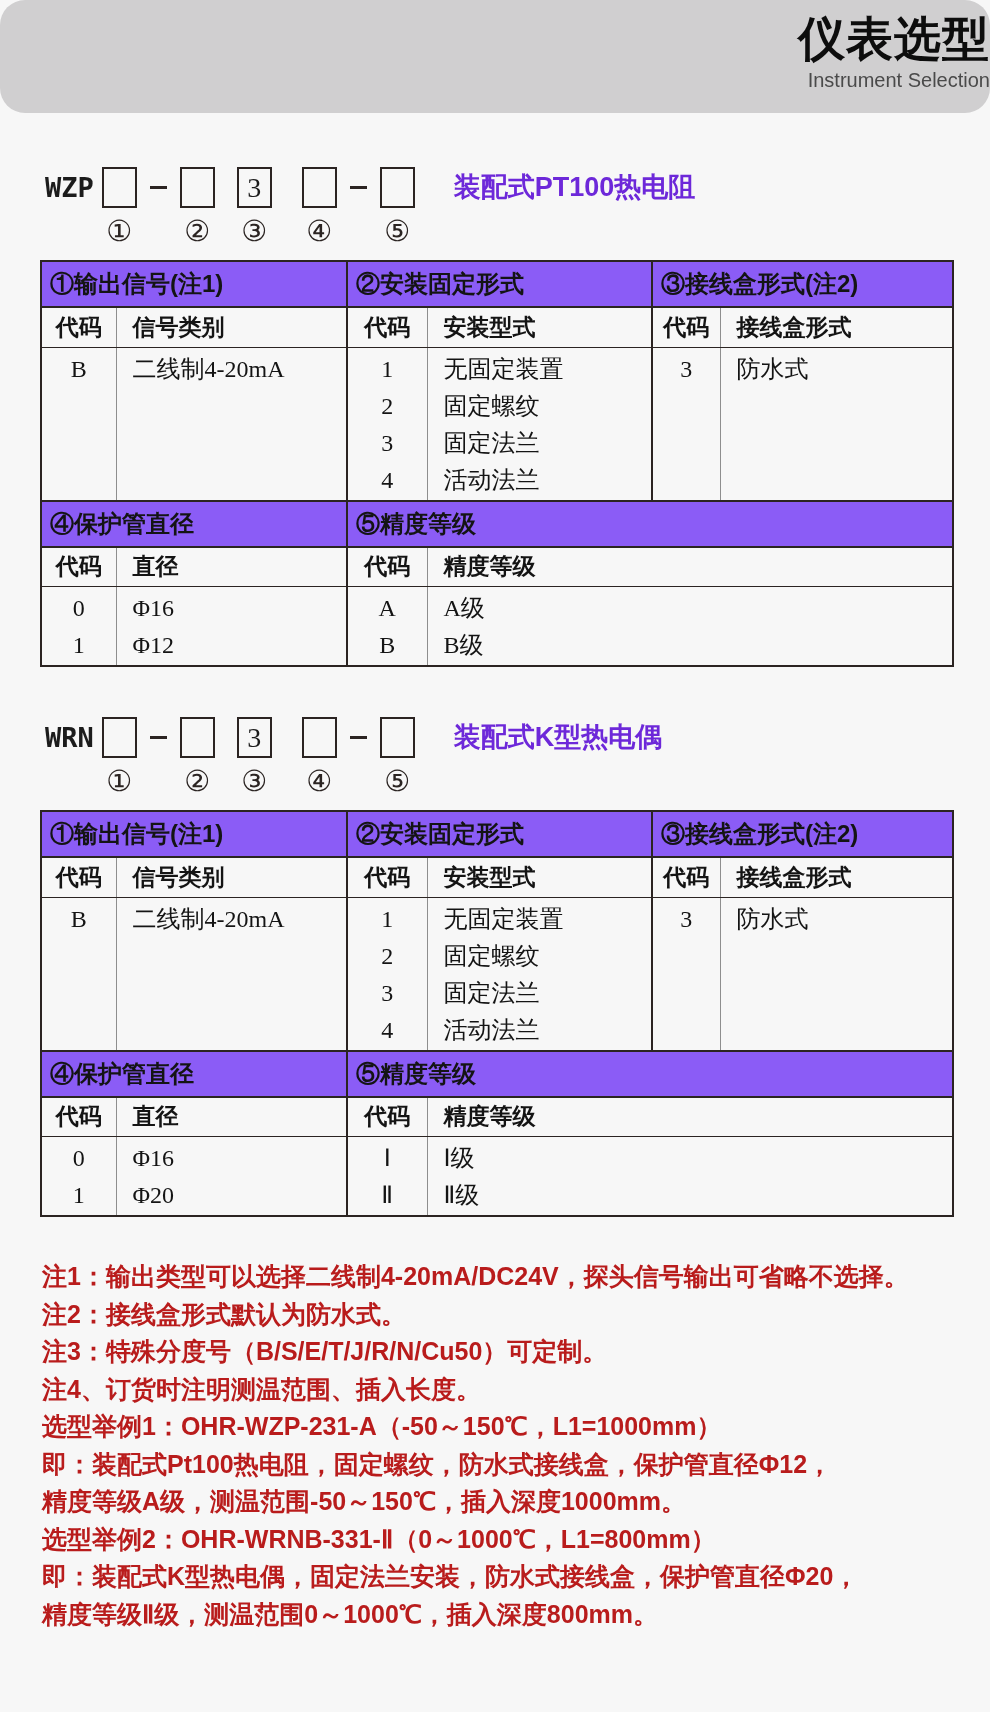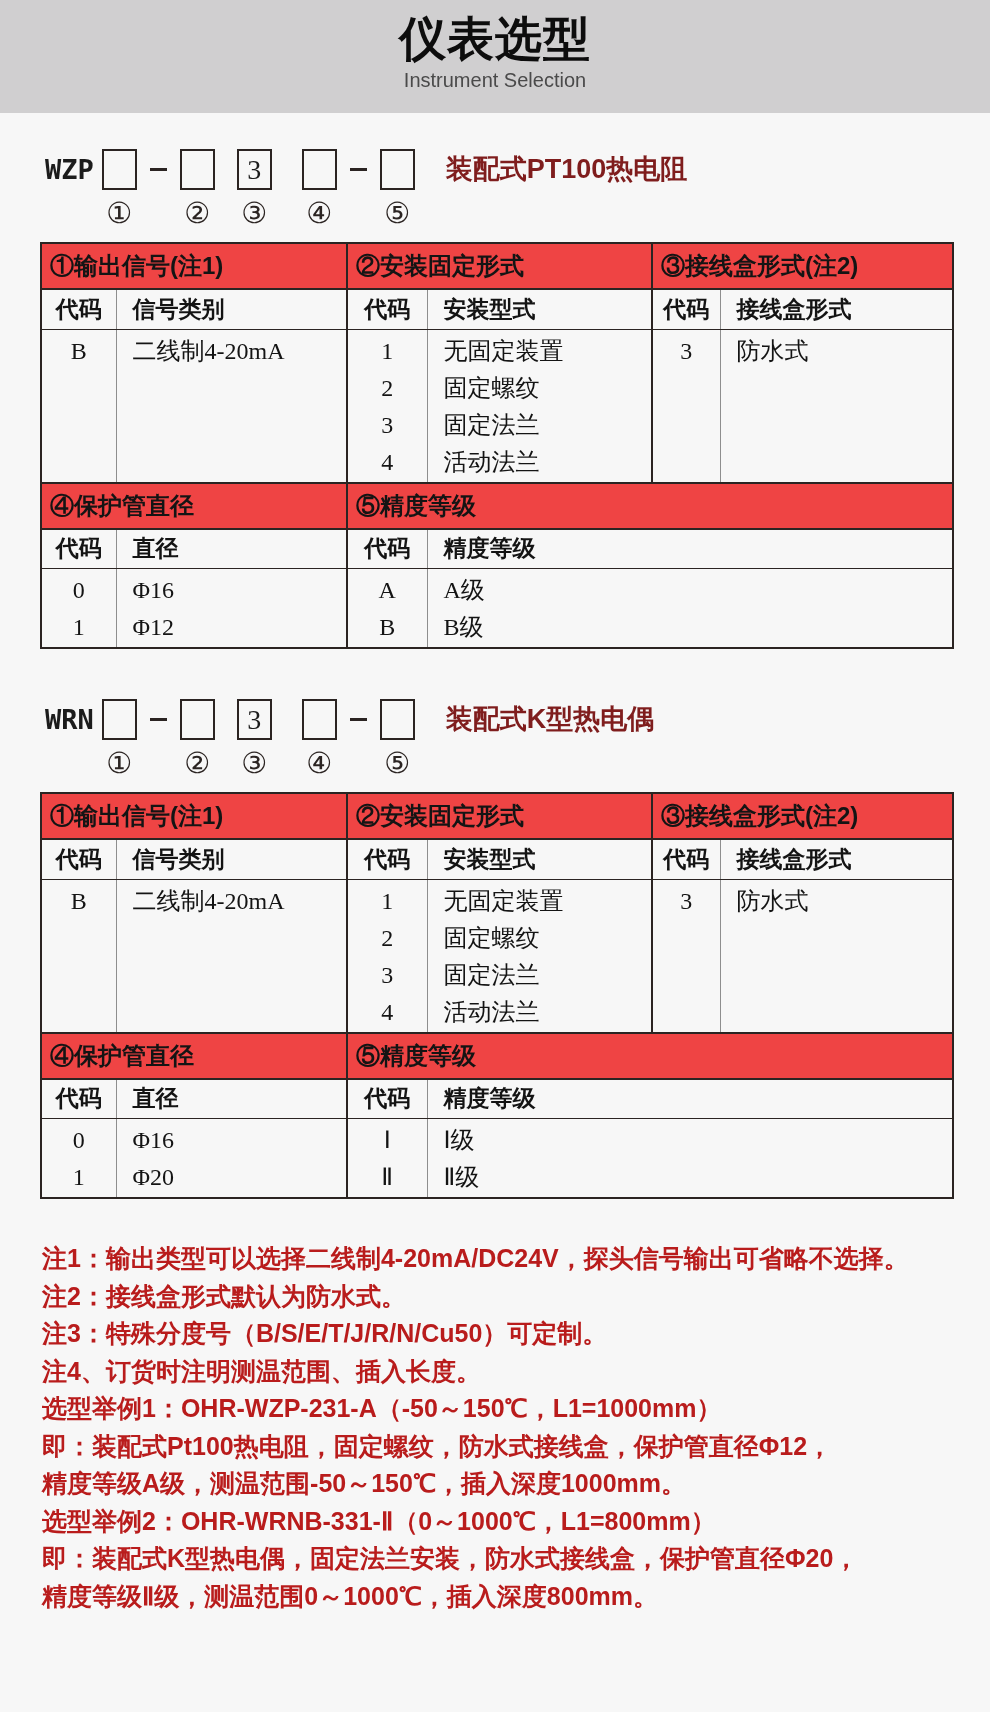--- a/index.html
+++ b/index.html
@@ -1,46 +1,46 @@
 <!DOCTYPE html>
 <html><head>
 <meta charset="utf-8">
 <style>
   html,body{margin:0;padding:0;}
   body{background:#f7f7f7;}
   .page{position:relative;width:990px;height:1712px;overflow:hidden;background:#f7f7f7;
         font-family:"Liberation Sans",sans-serif;color:#1a1a1a;}
 
   
-  .banner{height:113px;background:#d0cfd0;text-align:center;box-sizing:border-box;padding-top:13px;}
+  .banner{height:113px;background:#d0cfd0;text-align:right;box-sizing:border-box;padding-top:13px;border-radius:25px;}
   .banner .title{font-size:47px;font-weight:bold;color:#0d0d0d;line-height:1.12;letter-spacing:1px;}
   .banner .subtitle{font-size:20px;color:#4a4a4a;margin-top:3px;}
 
   
   .model-block{margin-left:45px;}
-  .mb-1{padding-top:36px;}
+  .mb-1{padding-top:54px;}
   .mb-2{padding-top:50px;}
   .model-row{display:flex;align-items:flex-start;}
   .m-prefix{font-family:"DejaVu Sans Mono",monospace;font-weight:bold;font-size:27px;
             line-height:42px;margin-right:7px;color:#1c1c1c;}
   .slot{display:flex;flex-direction:column;align-items:center;width:37px;}
   .box{width:35px;height:41px;border:2px solid #2b2422;box-sizing:border-box;display:flex;
        align-items:center;justify-content:center;font-family:"Liberation Serif",serif;font-size:28px;color:#1c1c1c;}
   .circ{margin-top:8px;font-family:"Liberation Serif",serif;font-size:29px;line-height:31px;color:#2b2422;}
   .gap-dash{width:41px;height:41px;display:flex;align-items:center;justify-content:center;}
   .dash{width:17px;height:3px;background:#2b2422;}
   .g1{width:20px;height:41px;}
   .g2{width:28px;height:41px;}
-  .m-label{font-size:27px;font-weight:bold;line-height:41px;margin-left:30px;color:#7f1d1d;}
+  .m-label{font-size:27px;font-weight:bold;line-height:41px;margin-left:38px;color:#6d28d9;}
 
   
   table.spec{border-collapse:collapse;table-layout:fixed;width:912px;margin:13px 0 0 40px;
              border:2px solid #2b2422;background:#f7f7f7;}
   table.spec td{box-sizing:border-box;overflow:hidden;}
-  tr.sec td{height:46px;background:#ef4444;border-top:2px solid #2b2422;border-bottom:2px solid #2b2422;
+  tr.sec td{height:46px;background:#8b5cf6;border-top:2px solid #2b2422;border-bottom:2px solid #2b2422;
             font-family:"Liberation Sans",sans-serif;font-weight:bold;font-size:24px;padding-left:8px;color:#141414;}
   tr.colhead td{height:40px;border-bottom:1px solid #2b2422;font-family:"Liberation Serif",serif;
                 font-weight:bold;font-size:23px;color:#141414;}
   tr.body td{vertical-align:top;padding-top:3px;font-family:"Liberation Serif",serif;font-size:24px;color:#141414;}
   tr.body td div{line-height:37px;height:37px;}
   tr.bodyTop td{height:148px;}
   tr.bodyBot td{height:78px;}
   td.code{text-align:center;}
   td.val{padding-left:16px;}
   .bl-th{border-left:2px solid #2b2422;}

